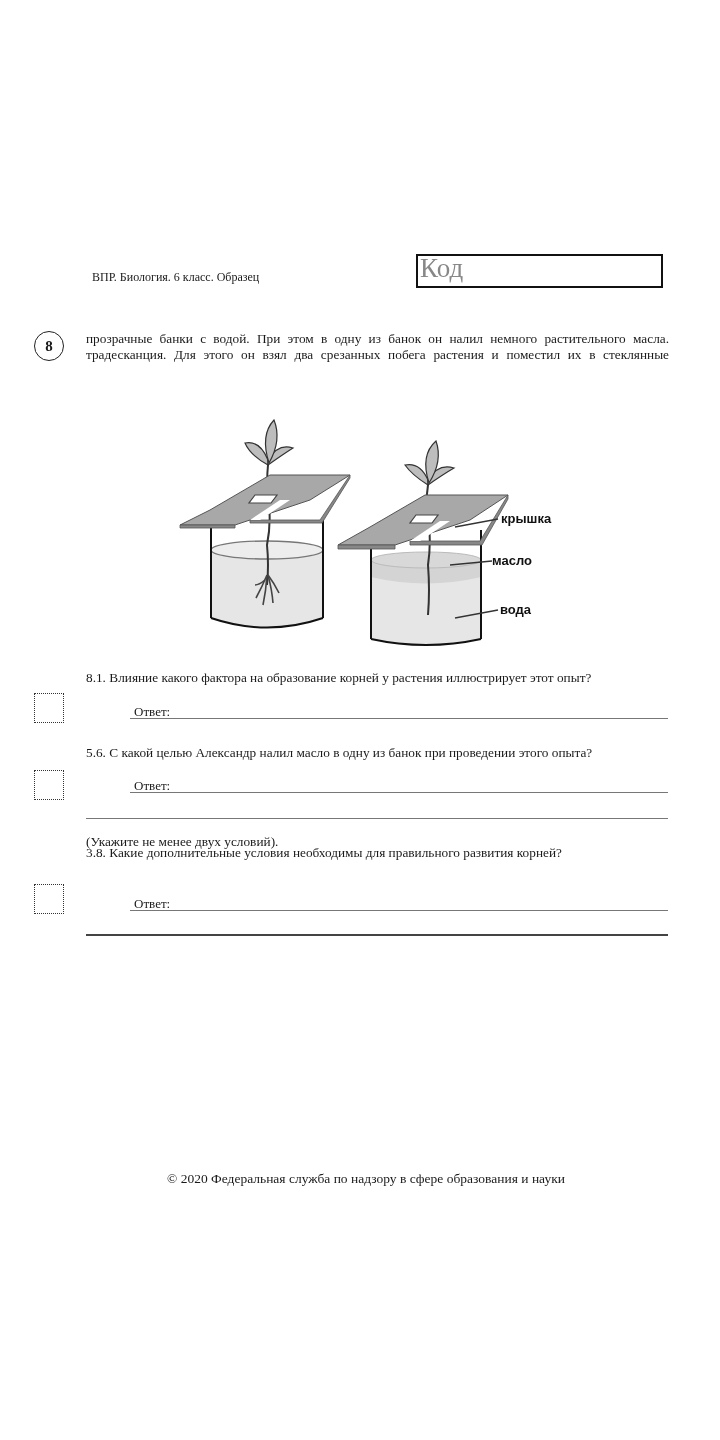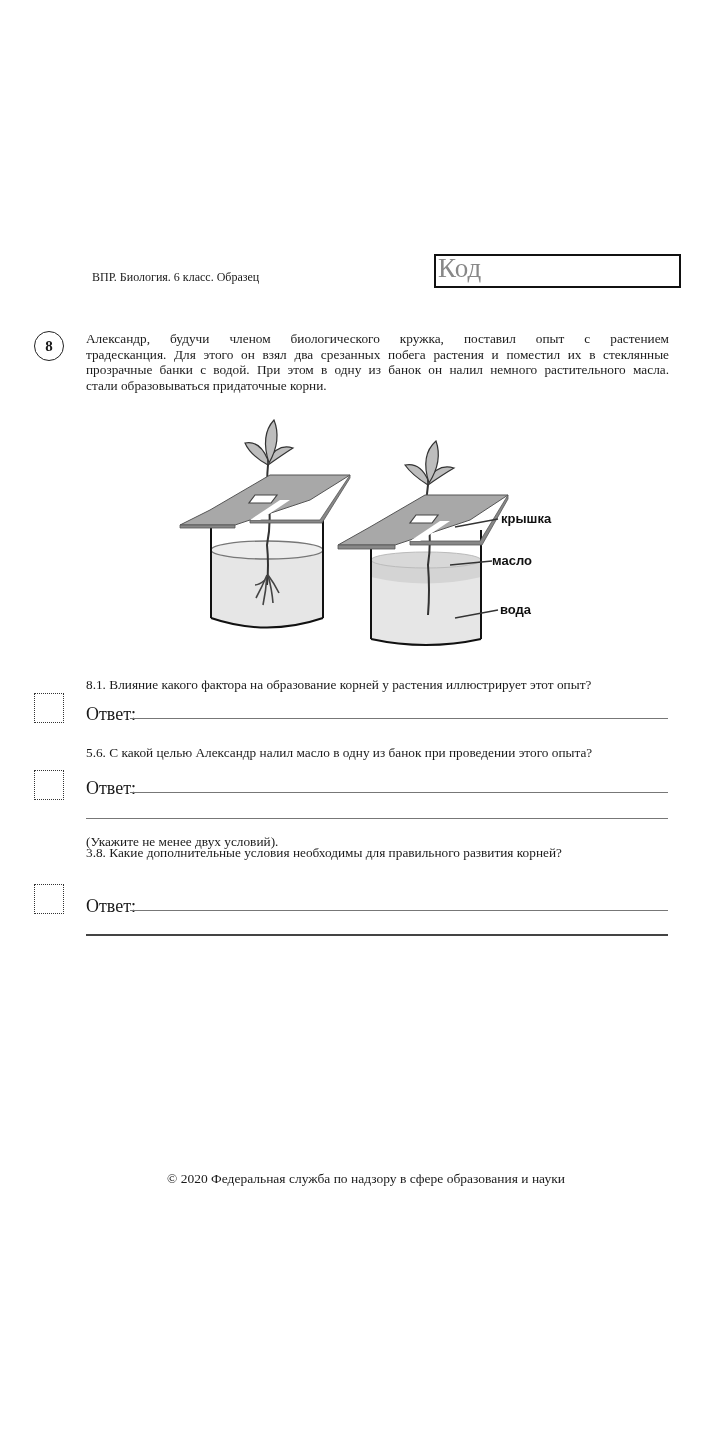--- a/index.html
+++ b/index.html
@@ -1,52 +1,50 @@
 <!DOCTYPE html>
 <html><head>
 <meta charset="utf-8">
 <style>
   html, body { margin: 0; padding: 0; background: #ffffff; }
   body { width: 720px; height: 1440px; position: relative; overflow: hidden;
          font-family: "Liberation Serif", serif; color: #1a1a1a; }
   .abs { position: absolute; }
   .header-title { left: 92px; top: 270px; font-size: 12px; }
-  .code-box { left: 434px; top: 254px; width: 243px; height: 30px; border: 2px solid #111;
+  .code-box { left: 416px; top: 254px; width: 243px; height: 30px; border: 2px solid #111;
               box-sizing: content-box; }
   .code-label { position: absolute; left: 2px; top: -3px; font-size: 27px; color: #888; }
   .task-num { left: 34px; top: 331px; width: 28px; height: 28px; border: 1.6px solid #222;
               border-radius: 50%; text-align: center; line-height: 28px; font-weight: bold;
               font-size: 15px; }
   .task-text { left: 86px; top: 331px; width: 583px; font-size: 13.3px; line-height: 15.7px;
                text-align: justify; }
   .task-text span.line { display: block; text-align: justify; text-align-last: justify; white-space: nowrap; }
   .task-text span.line.last { text-align-last: left; }
   .figure { left: 170px; top: 415px; width: 400px; height: 245px; }
   .q { font-size: 13.3px; }
   .score-box { width: 28px; height: 28px; border: 1.4px dotted #333; }
-  .answer-label { font-size: 18px; }
+  .answer-label { font-size: 13px; margin-left: 48px; }
   .answer-line { height: 0; border-top: 1px solid #777; }
   .answer-line.thick { border-top: 2px solid #444; }
   .footer { left: 0; width: 732px; top: 1171px; text-align: center; font-size: 13.5px; }
 </style>
 </head>
 <body>
 
 <div class="abs header-title">ВПР. Биология. 6 класс. Образец</div>
 <div class="abs code-box">
   <span class="code-label">Код</span>
 </div>
 
 <div class="abs task-num">8</div>
 
 <div class="abs task-text">
-  <span class="line">Александр, будучи членом биологического кружка, поставил опыт с растением</span>
+  <span class="line">прозрачные банки с водой. При этом в одну из банок он налил немного растительного масла.</span>
   <span class="line">традесканция. Для этого он взял два срезанных побега растения и поместил их в стеклянные</span>
-  <span class="line">прозрачные банки с водой. При этом в одну из банок он налил немного растительного масла.</span>
-  <span class="line last">стали образовываться придаточные корни.</span>
 </div>
 
 <svg class="abs figure" viewBox="0 0 400 245" width="400" height="245">
 
   <g>
     <path d="M41 135 L41 203 Q97 222 153 203 L153 135 Z" fill="#e6e6e6"></path>
     <ellipse cx="97" cy="135" rx="56" ry="9" fill="#ededed" stroke="#777" stroke-width="1.3"></ellipse>
     <line x1="41" y1="112" x2="41" y2="203" stroke="#111" stroke-width="2"></line>
     <line x1="153" y1="105" x2="153" y2="203" stroke="#111" stroke-width="2"></line>
     <path d="M41 203 Q97 222 153 203" fill="none" stroke="#111" stroke-width="2"></path>
@@ -102,21 +100,21 @@
 
     <line x1="285" y1="112" x2="328" y2="104" stroke="#333" stroke-width="1.3"></line>
     <line x1="280" y1="150" x2="322" y2="146" stroke="#333" stroke-width="1.3"></line>
     <line x1="285" y1="203" x2="328" y2="195" stroke="#333" stroke-width="1.3"></line>
     <text x="331" y="108" font-family="Liberation Sans, sans-serif" font-weight="bold" font-size="13" fill="#111">крышка</text>
     <text x="322" y="150" font-family="Liberation Sans, sans-serif" font-weight="bold" font-size="13" fill="#111">масло</text>
     <text x="330" y="199" font-family="Liberation Sans, sans-serif" font-weight="bold" font-size="13" fill="#111">вода</text>
   </g>
 </svg>
 
-<div class="abs q" style="left:86px; top:670px;margin-top:7px;">8.1. Влияние какого фактора на образование корней у растения иллюстрирует этот опыт?</div>
+<div class="abs q" style="left:86px; top:670px;">8.1. Влияние какого фактора на образование корней у растения иллюстрирует этот опыт?</div>
 <div class="abs score-box" style="left:34px; top:693px;"></div>
 <div class="abs answer-label" style="left:86px; top:704px;">Ответ:</div>
 <div class="abs answer-line" style="left:130px; top:718px; width:538px;"></div>
 
 <div class="abs q" style="left:86px; top:745px;">5.6. С какой целью Александр налил масло в одну из банок при проведении этого опыта?</div>
 <div class="abs score-box" style="left:34px; top:770px;"></div>
 <div class="abs answer-label" style="left:86px; top:778px;">Ответ:</div>
 <div class="abs answer-line" style="left:130px; top:792px; width:538px;"></div>
 <div class="abs answer-line" style="left:86px; top:818px; width:582px;"></div>
 

